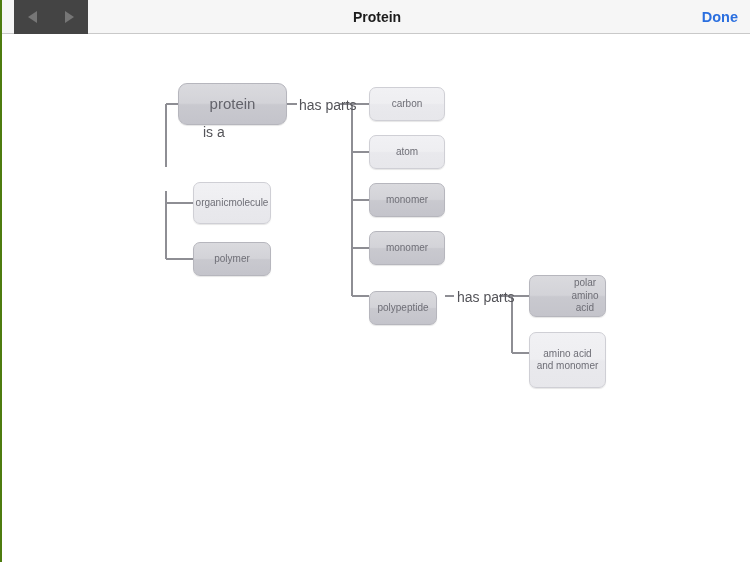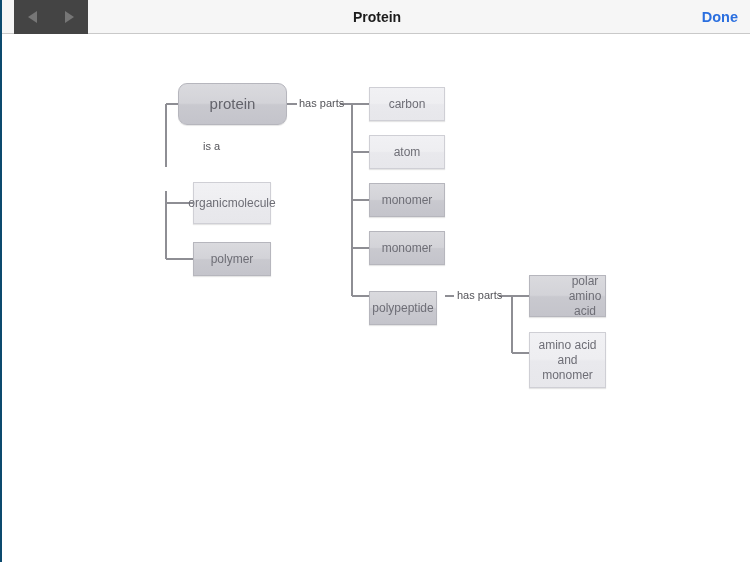--- a/index.html
+++ b/index.html
@@ -7,21 +7,21 @@
     margin: 0; padding: 0;
     width: 750px; height: 562px;
     background: #ffffff;
     font-family: "Liberation Sans", sans-serif;
     overflow: hidden;
   }
   #app {
     position: relative;
     width: 750px; height: 562px;
     background: #ffffff;
-    border-left: 2px solid #0c4a6e;
+    border-left: 2px solid #4d7c0f;
   }
 
   
   .topbar {
     position: absolute;
     left: 0; top: 0;
     width: 750px; height: 34px;
     background: #f6f6f6;
     border-bottom: 1px solid #c9c9c9;
   }
@@ -76,26 +76,26 @@
   }
   .svg-links {
     position: absolute; left: 0; top: 0;
     width: 750px; height: 527px;
     pointer-events: none;
   }
 
   
   .node {
     position: absolute;
-    border-radius: 0;
+    border-radius: 7px;
     display: flex;
     align-items: center;
     justify-content: center;
     text-align: center;
-    font-size: 12px;
+    font-size: 10px;
     color: #6e6e76;
     line-height: 1.25;
     border: 1px solid #bfbfc6;
     box-shadow: 0 1px 1px rgba(0,0,0,0.10);
     padding: 2px 4px;
     cursor: pointer;
   }
   .node.dark {
     background: linear-gradient(to bottom, #dadade 0%, #d3d3d8 48%, #c9c9cf 52%, #c4c4cb 100%);
     border-color: #b6b6bd;
@@ -106,21 +106,21 @@
   }
   .node.root {
     font-size: 15px;
     border-radius: 9px;
     color: #63636b;
   }
 
   
   .edge-label {
     position: absolute;
-    font-size: 11px;
+    font-size: 14px;
     color: #545459;
     white-space: nowrap;
   }
 </style>
 </head>
 <body>
 
 <div id="app">
 
   <div class="topbar">
@@ -170,21 +170,21 @@
         <path d="M510,261 L510,318"></path>
         <path d="M510,261 L527,261"></path>
         <path d="M510,318 L527,318"></path>
       </g>
     </svg>
 
     <div class="node root dark" style="left:176px; top:48px; width:109px; height:42px;">
       <span>protein</span>
     </div>
 
-    <div class="edge-label" style="left:157px; top:105px;padding-left:44px;">is a</div>
+    <div class="edge-label" style="left:157px; top:89px;padding-left:44px;">is a</div>
 
     <div class="edge-label" style="left:297px; top:62px;">has parts</div>
 
     <div class="node light" style="left:191px; top:147px; width:78px; height:42px; flex-direction:row;">
       <span>organic</span>
       <span>molecule</span>
     </div>
 
     <div class="node dark" style="left:191px; top:207px; width:78px; height:34px;justify-content:center;">
       <span>polymer</span>

